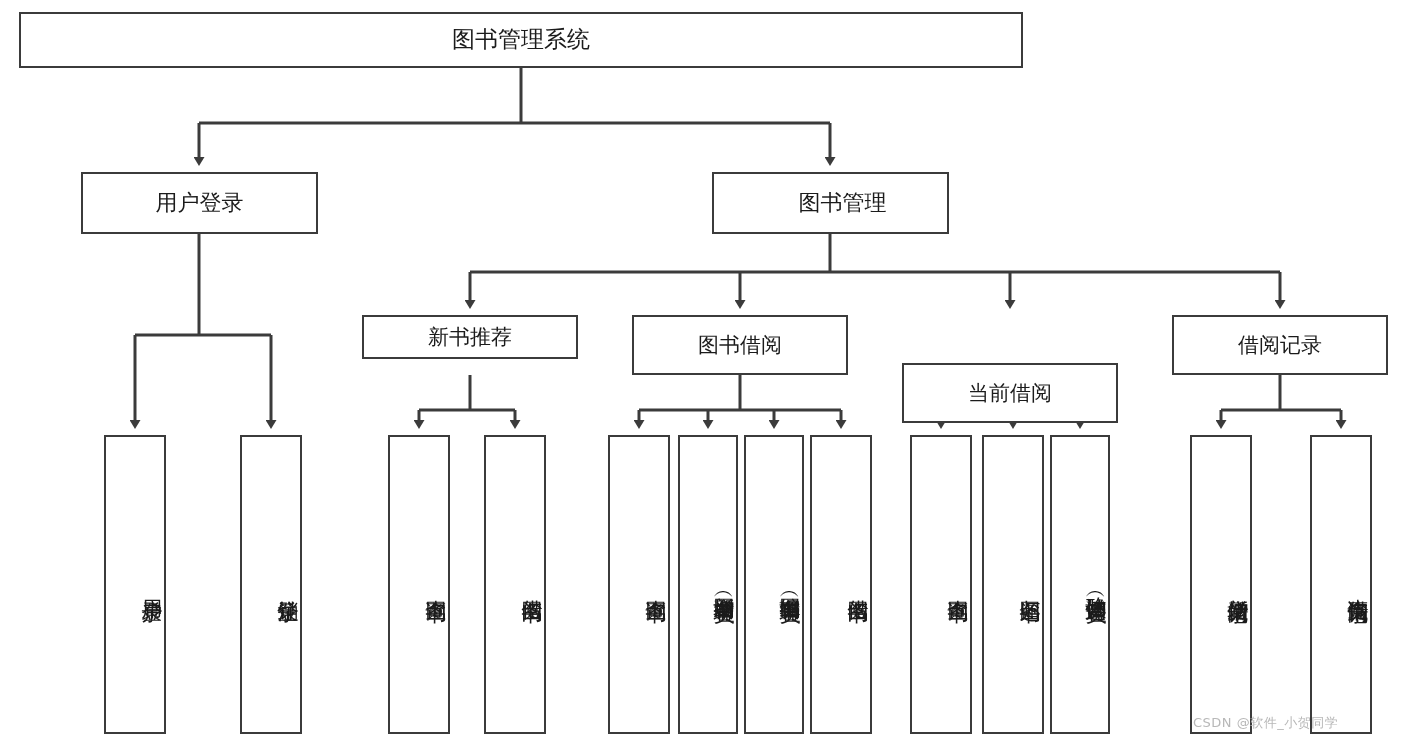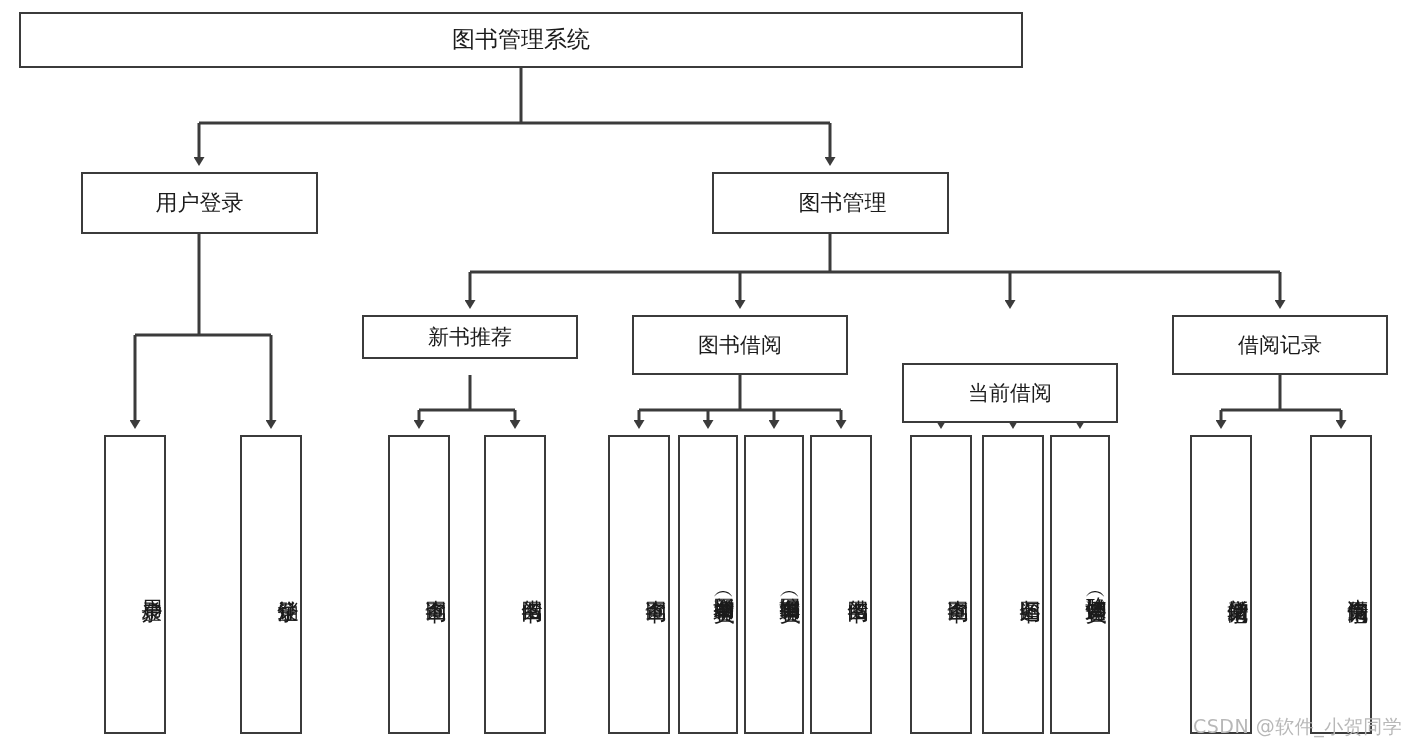--- a/index.html
+++ b/index.html
@@ -59,21 +59,21 @@
   }
   .node.leaf.pad-top {
     align-items: flex-start;
   }
   .leaf-text {
     display: block;
   }
   .watermark {
     position: absolute;
     color: #b8b8b8;
-    font-size: 19px;
+    font-size: 13px;
     white-space: nowrap;
     letter-spacing: 0.5px;
   }
 </style>
 </head>
 <body>
 
 <div id="canvas">
 
   <svg id="edges" viewBox="0 0 1405 747" width="1405" height="747" xmlns="http://www.w3.org/2000/svg">

